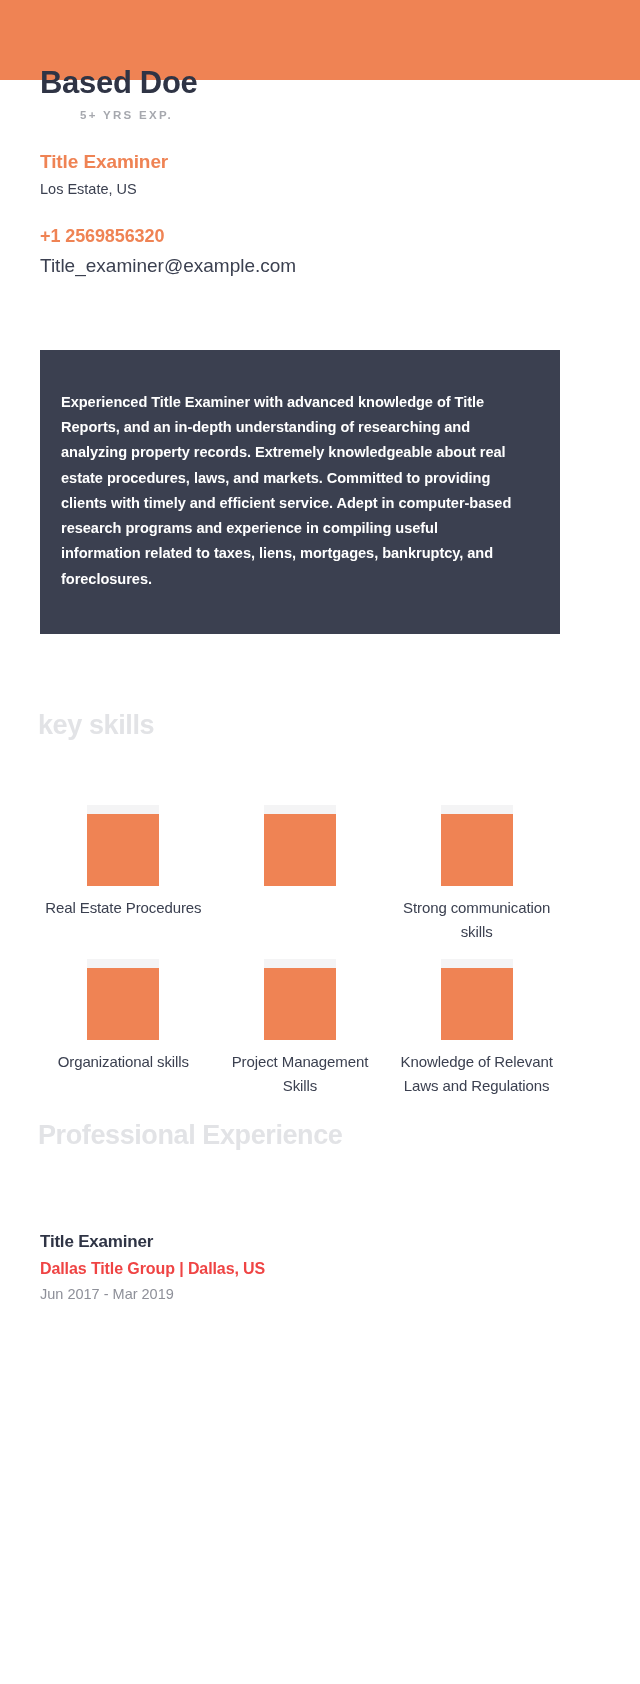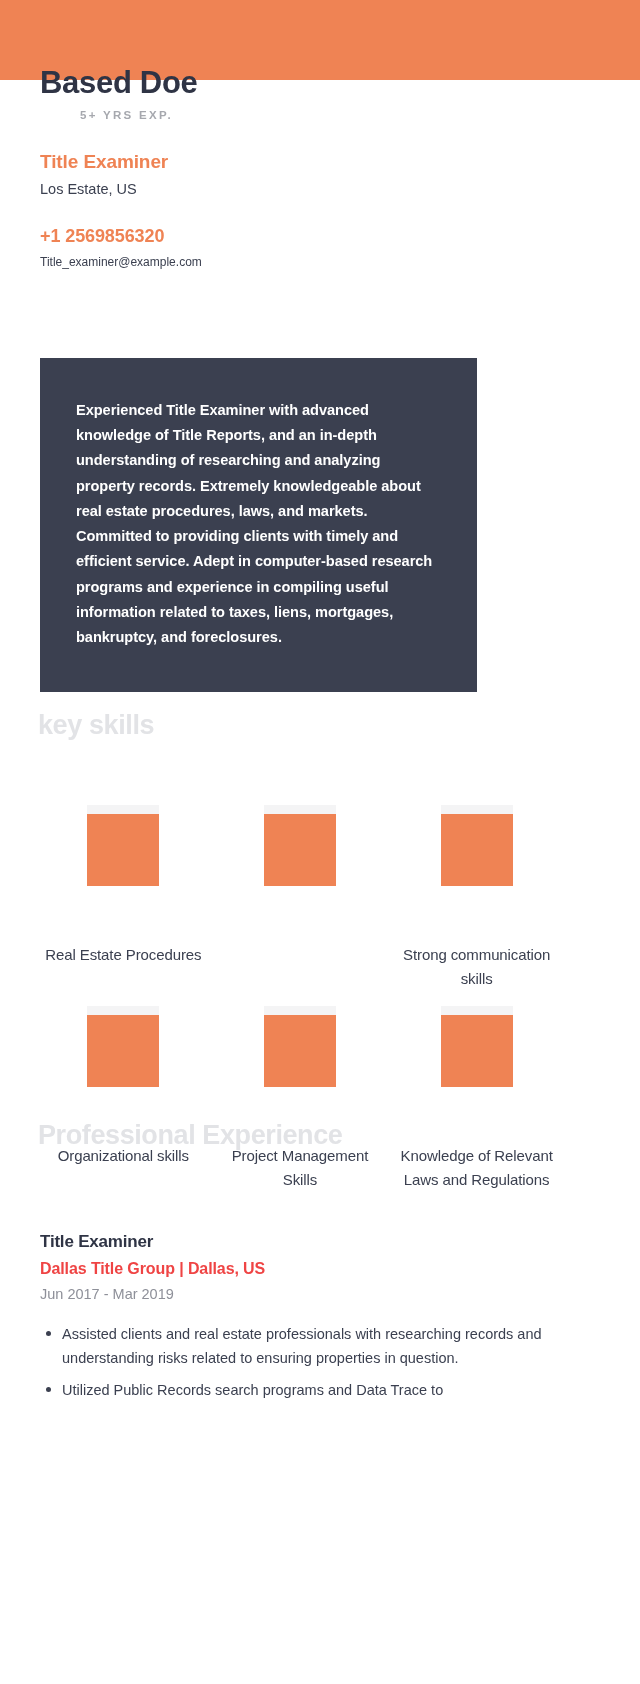--- a/index.html
+++ b/index.html
@@ -75,31 +75,31 @@
   }
   .phone{
     margin-top:29px;
     font-size:18px;
     font-weight:bold;
     color:#ef8354;
     letter-spacing:-0.1px;
   }
   .email{
     margin-top:8px;
-    font-size:12px;
+    font-size:19px;
     color:#3b4050;
   }
 
   
   .summary-box{
     position:absolute;
-    left:40px; top:358px;
-    width:437px;
+    left:40px; top:350px;
+    width:520px;
     background:#3b4050;
-    padding:40px 40px 42px 36px;
+    padding:40px 40px 42px 21px;
   }
   .summary-text{
     color:#ffffff;
     font-size:14.6px;
     font-weight:bold;
     line-height:1.73;
     letter-spacing:-0.05px;
   }
 
   
@@ -121,21 +121,20 @@
     width:520px;
     display:grid;
     grid-template-columns:repeat(3,1fr);
     column-gap:10px;
     row-gap:14px;
   }
   .skill{
     display:flex;
     flex-direction:column;
     align-items:center;
-    gap:47px;
   }
   .skill-figure{
     width:72px;
   }
   .skill-cap{
     width:72px; height:9px;
     background:#f4f4f5;
   }
   .skill-box{
     width:72px; height:72px;
@@ -263,19 +262,15 @@
         <div class="skill-label">Knowledge of Relevant Laws and Regulations</div>
       </div>
     </div>
 
   <div class="ghost-heading" id="ph">Professional Experience</div>
 
   <div class="exp-block">
     <div class="job-title">Title Examiner</div>
     <div class="job-company">Dallas Title Group | Dallas, US</div>
     <div class="job-dates">Jun 2017 - Mar 2019</div>
-    <ul class="bullets" id="exp-bullets">
-        <li>Assisted clients and real estate professionals with researching records and understanding risks related to ensuring properties in question.</li>
-        <li>Utilized Public Records search programs and Data Trace to</li>
-      </ul>
   </div>
 
 </div>
 
 </body></html>

